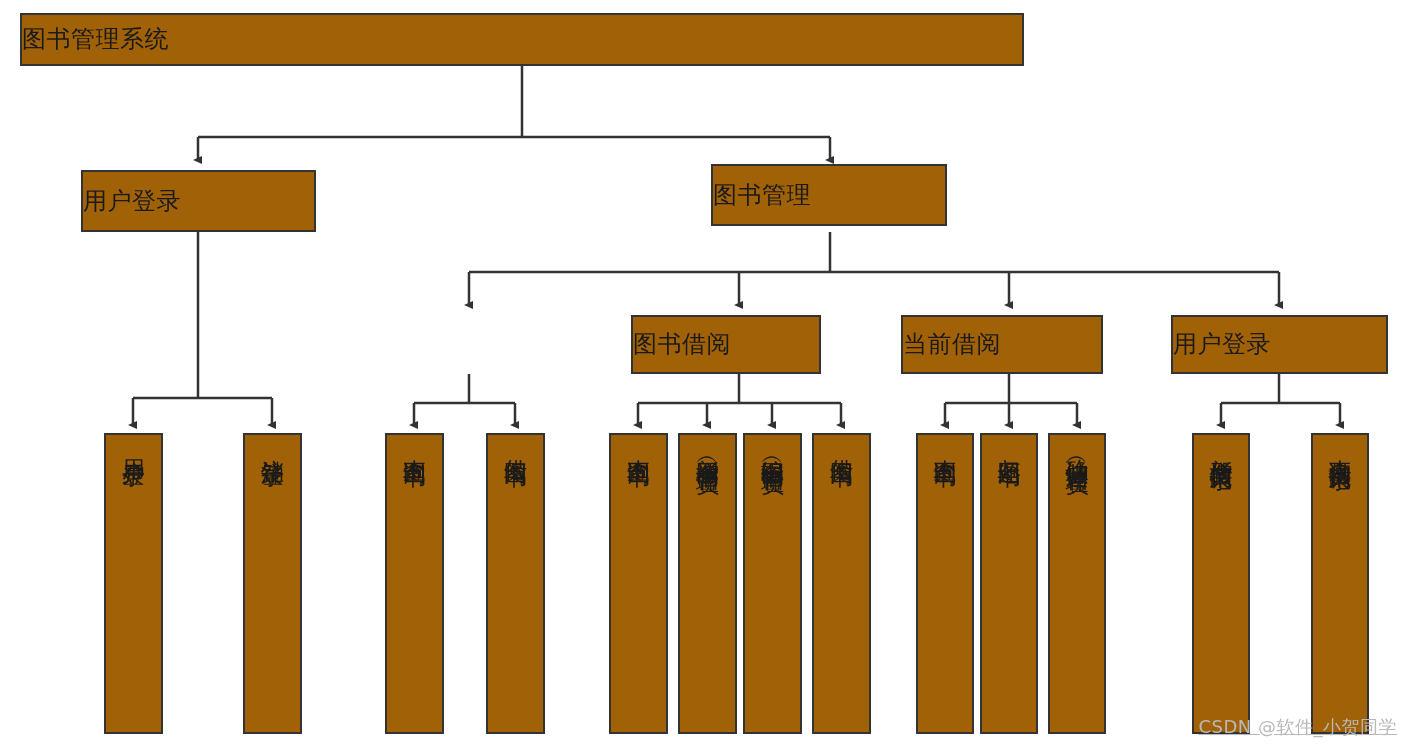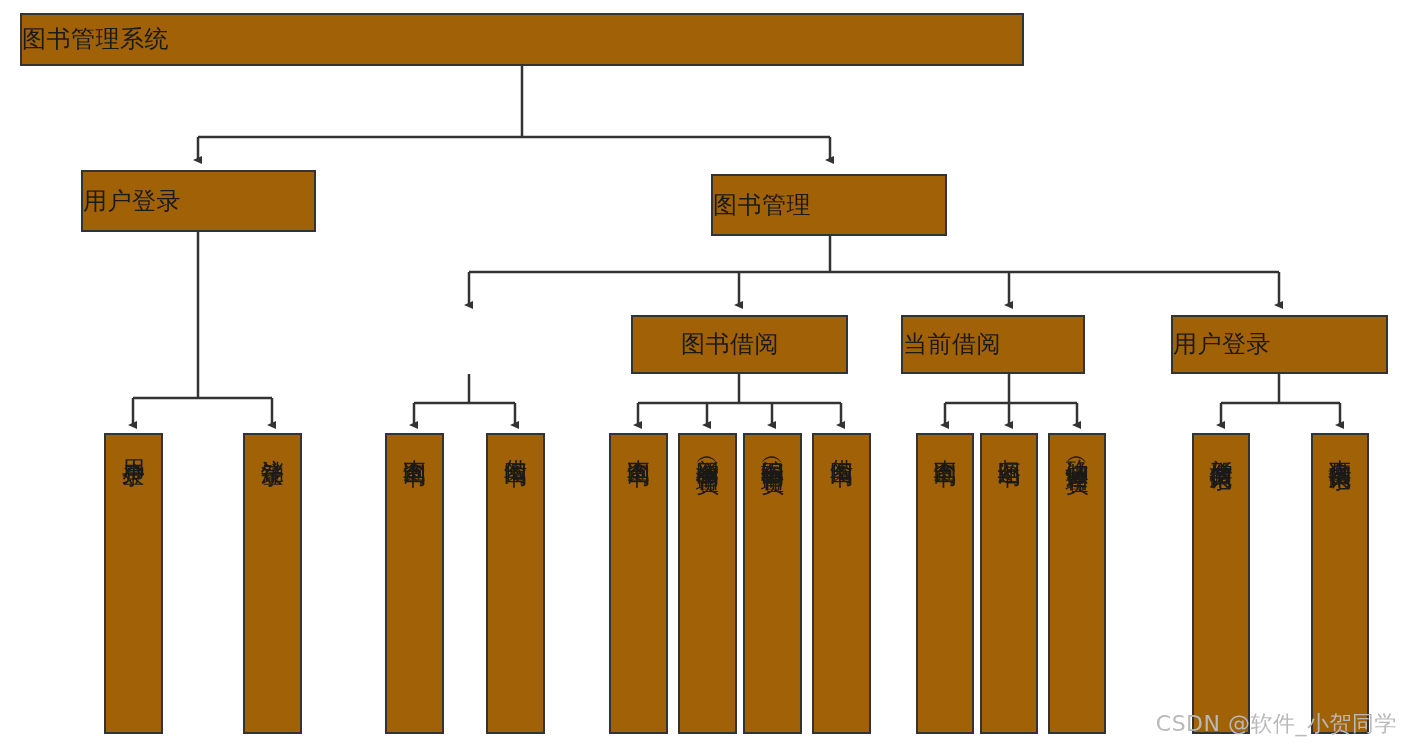--- a/index.html
+++ b/index.html
@@ -50,25 +50,26 @@
   }
   .node.vert .label {
     writing-mode: vertical-rl;
     text-orientation: upright;
     display: block;
   }
   .watermark {
     position: absolute;
     right: 8px;
     bottom: 8px;
-    font-size: 22px;
+    font-size: 18px;
     color: #b9b9b9;
     letter-spacing: 0.5px;
     white-space: nowrap;
     pointer-events: none;
+    text-decoration: underline;
   }
 </style>
 </head>
 <body>
 
 <div id="canvas">
 
   <svg id="edges" viewBox="0 0 1405 747" xmlns="http://www.w3.org/2000/svg">
     <defs>
       <marker id="arrow" markerWidth="10" markerHeight="10" refX="5" refY="5" orient="auto" markerUnits="userSpaceOnUse">
@@ -119,28 +120,28 @@
     </g>
   </svg>
 
   <div class="node horiz" style="left:20px; top:13px; width:1004px; height:53px;">
     <span class="label">图书管理系统</span>
   </div>
 
   <div class="node horiz" style="left:81px; top:170px; width:235px; height:62px;">
     <span class="label">用户登录</span>
   </div>
-  <div class="node horiz" style="left:711px; top:174px; width:236px; height:62px;">
+  <div class="node horiz" style="left:711px; top:164px; width:236px; height:62px;">
     <span class="label">图书管理</span>
   </div>
 
-  <div class="node horiz" style="left:631px; top:315px; width:217px; height:59px;padding-left:48px;">
+  <div class="node horiz" style="left:631px; top:315px; width:190px; height:59px;">
     <span class="label">图书借阅</span>
   </div>
-  <div class="node horiz" style="left:901px; top:315px; width:184px; height:59px;">
+  <div class="node horiz" style="left:901px; top:315px; width:202px; height:59px;">
     <span class="label">当前借阅</span>
   </div>
   <div class="node horiz" style="left:1171px; top:315px; width:217px; height:59px;">
     <span class="label">用户登录</span>
   </div>
 
   <div class="node vert" style="left:104px; top:433px; width:59px; height:301px;">
     <span class="label">用户登录</span>
   </div>
   <div class="node vert" style="left:243px; top:433px; width:59px; height:301px;">

